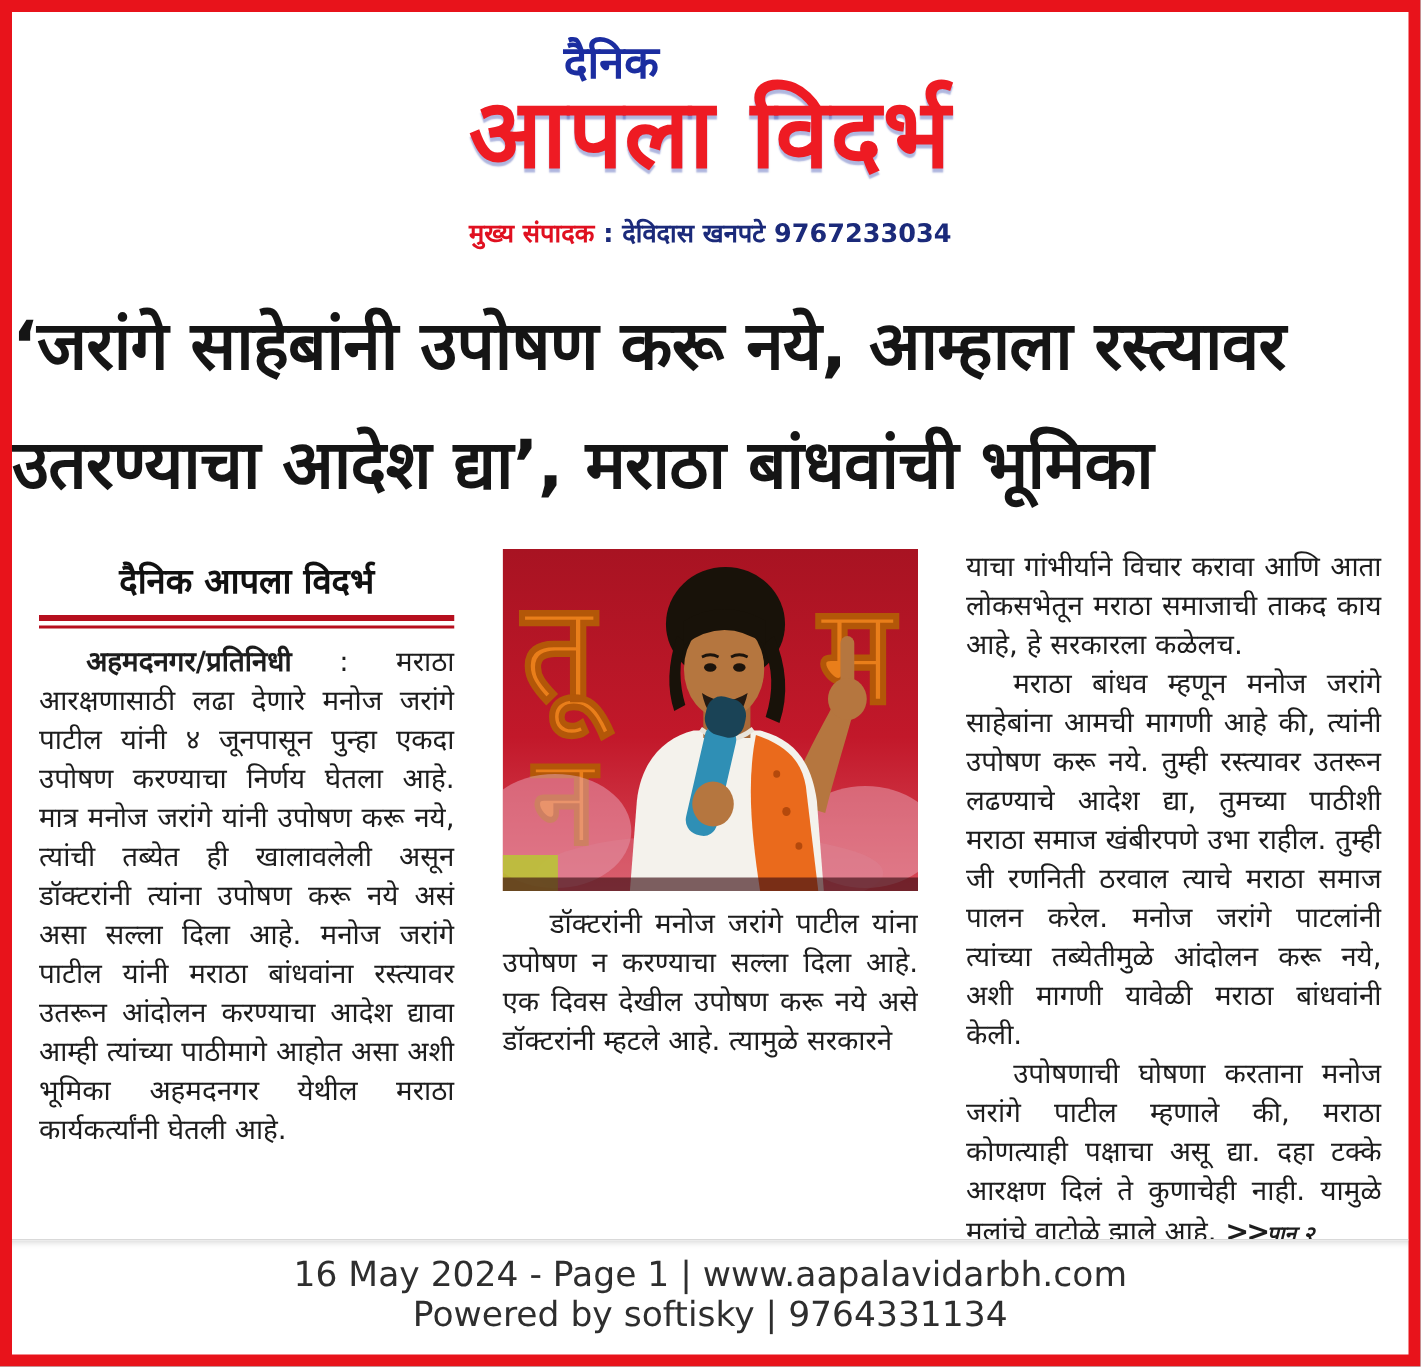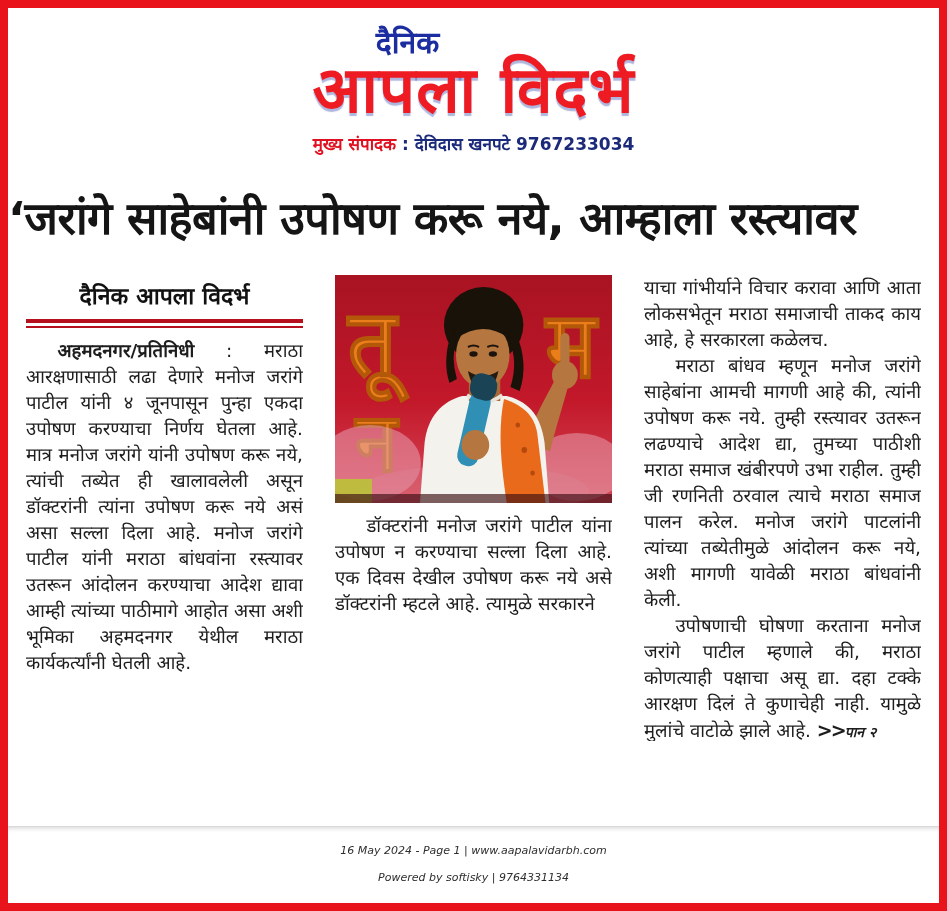--- a/index.html
+++ b/index.html
@@ -16,21 +16,21 @@
   .masthead { text-align:center; padding-top:18px; line-height:1.1; }
   .masthead .kicker {
     display:inline-block; position:relative; left:-66px;
     color:#1b2da0; font-size:30px; font-weight:800;
   }
   .masthead .title {
     color:#ee1b23; font-size:64px; font-weight:800; letter-spacing:1px;
     text-shadow:0 3px 1px rgba(27,45,160,0.35);
     margin-top:-4px;
   }
-  .masthead .tagline { font-size:17px; font-weight:700; margin-top:10px; }
+  .masthead .tagline { font-size:17px; font-weight:700; margin-top:22px; }
   .masthead .tagline .lbl { color:#e01020; }
   .masthead .tagline .val { color:#1b2a7a; }
   
   .headline {
     margin-top:26px; 
     font-size:45px; font-weight:800; color:#151515;
     line-height:1.75; letter-spacing:-0.5px;
   }
   
   .columns {
@@ -59,40 +59,41 @@
   .photo-wrap svg { width:100%; height:100%; display:block; }
   .cont-marker { font-weight:900; letter-spacing:-2px; font-size:19px; }
   .cont-page { font-weight:800; font-style:italic; font-size:14px; }
   
   .footer {
     margin-top:auto;
     border-top:1px solid #d9d9d9;
     box-shadow: inset 0 5px 5px -4px rgba(0,0,0,0.18);
     text-align:center;
     padding:10px 12px 12px;
-    font-size:11px; color:#2e2e2e; line-height:27px;font-style:italic;
+    font-size:23px; color:#2e2e2e; line-height:27px;
   }
   svg text { font-family:"DejaVu Sans", sans-serif; font-weight:800; }
 </style>
 </head>
 <body>
 
 <div class="page">
 
   <div class="masthead">
     <div class="kicker">दैनिक</div>
     <div class="title">आपला विदर्भ</div>
     <div class="tagline">
       <span class="lbl">मुख्य संपादक</span>
       <span class="val">: देविदास खनपटे 9767233034</span>
     </div>
   </div>
 
   <div class="headline">
     <div>‘जरांगे साहेबांनी उपोषण करू नये, आम्हाला रस्त्यावर</div>
+    <div>उतरण्याचा आदेश द्या’, मराठा बांधवांची भूमिका</div>
   </div>
 
   <div class="columns">
 
     <div class="col body-text">
       <div class="col-header">दैनिक आपला विदर्भ</div>
       <div class="red-rule"></div>
       <p class="indent"><span class="dateline">अहमदनगर/प्रतिनिधी</span><span> : </span><span>मराठा आरक्षणासाठी लढा देणारे मनोज जरांगे पाटील यांनी ४ जूनपासून पुन्हा एकदा उपोषण करण्याचा निर्णय घेतला आहे. मात्र मनोज जरांगे यांनी उपोषण करू नये, त्यांची तब्येत ही खालावलेली असून डॉक्टरांनी त्यांना उपोषण करू नये असं असा सल्ला दिला आहे. मनोज जरांगे पाटील यांनी मराठा बांधवांना रस्त्यावर उतरून आंदोलन करण्याचा आदेश द्यावा आम्ही त्यांच्या पाठीमागे आहोत असा अशी भूमिका अहमदनगर येथील मराठा कार्यकर्त्यांनी घेतली आहे.</span></p>
     </div>
 

